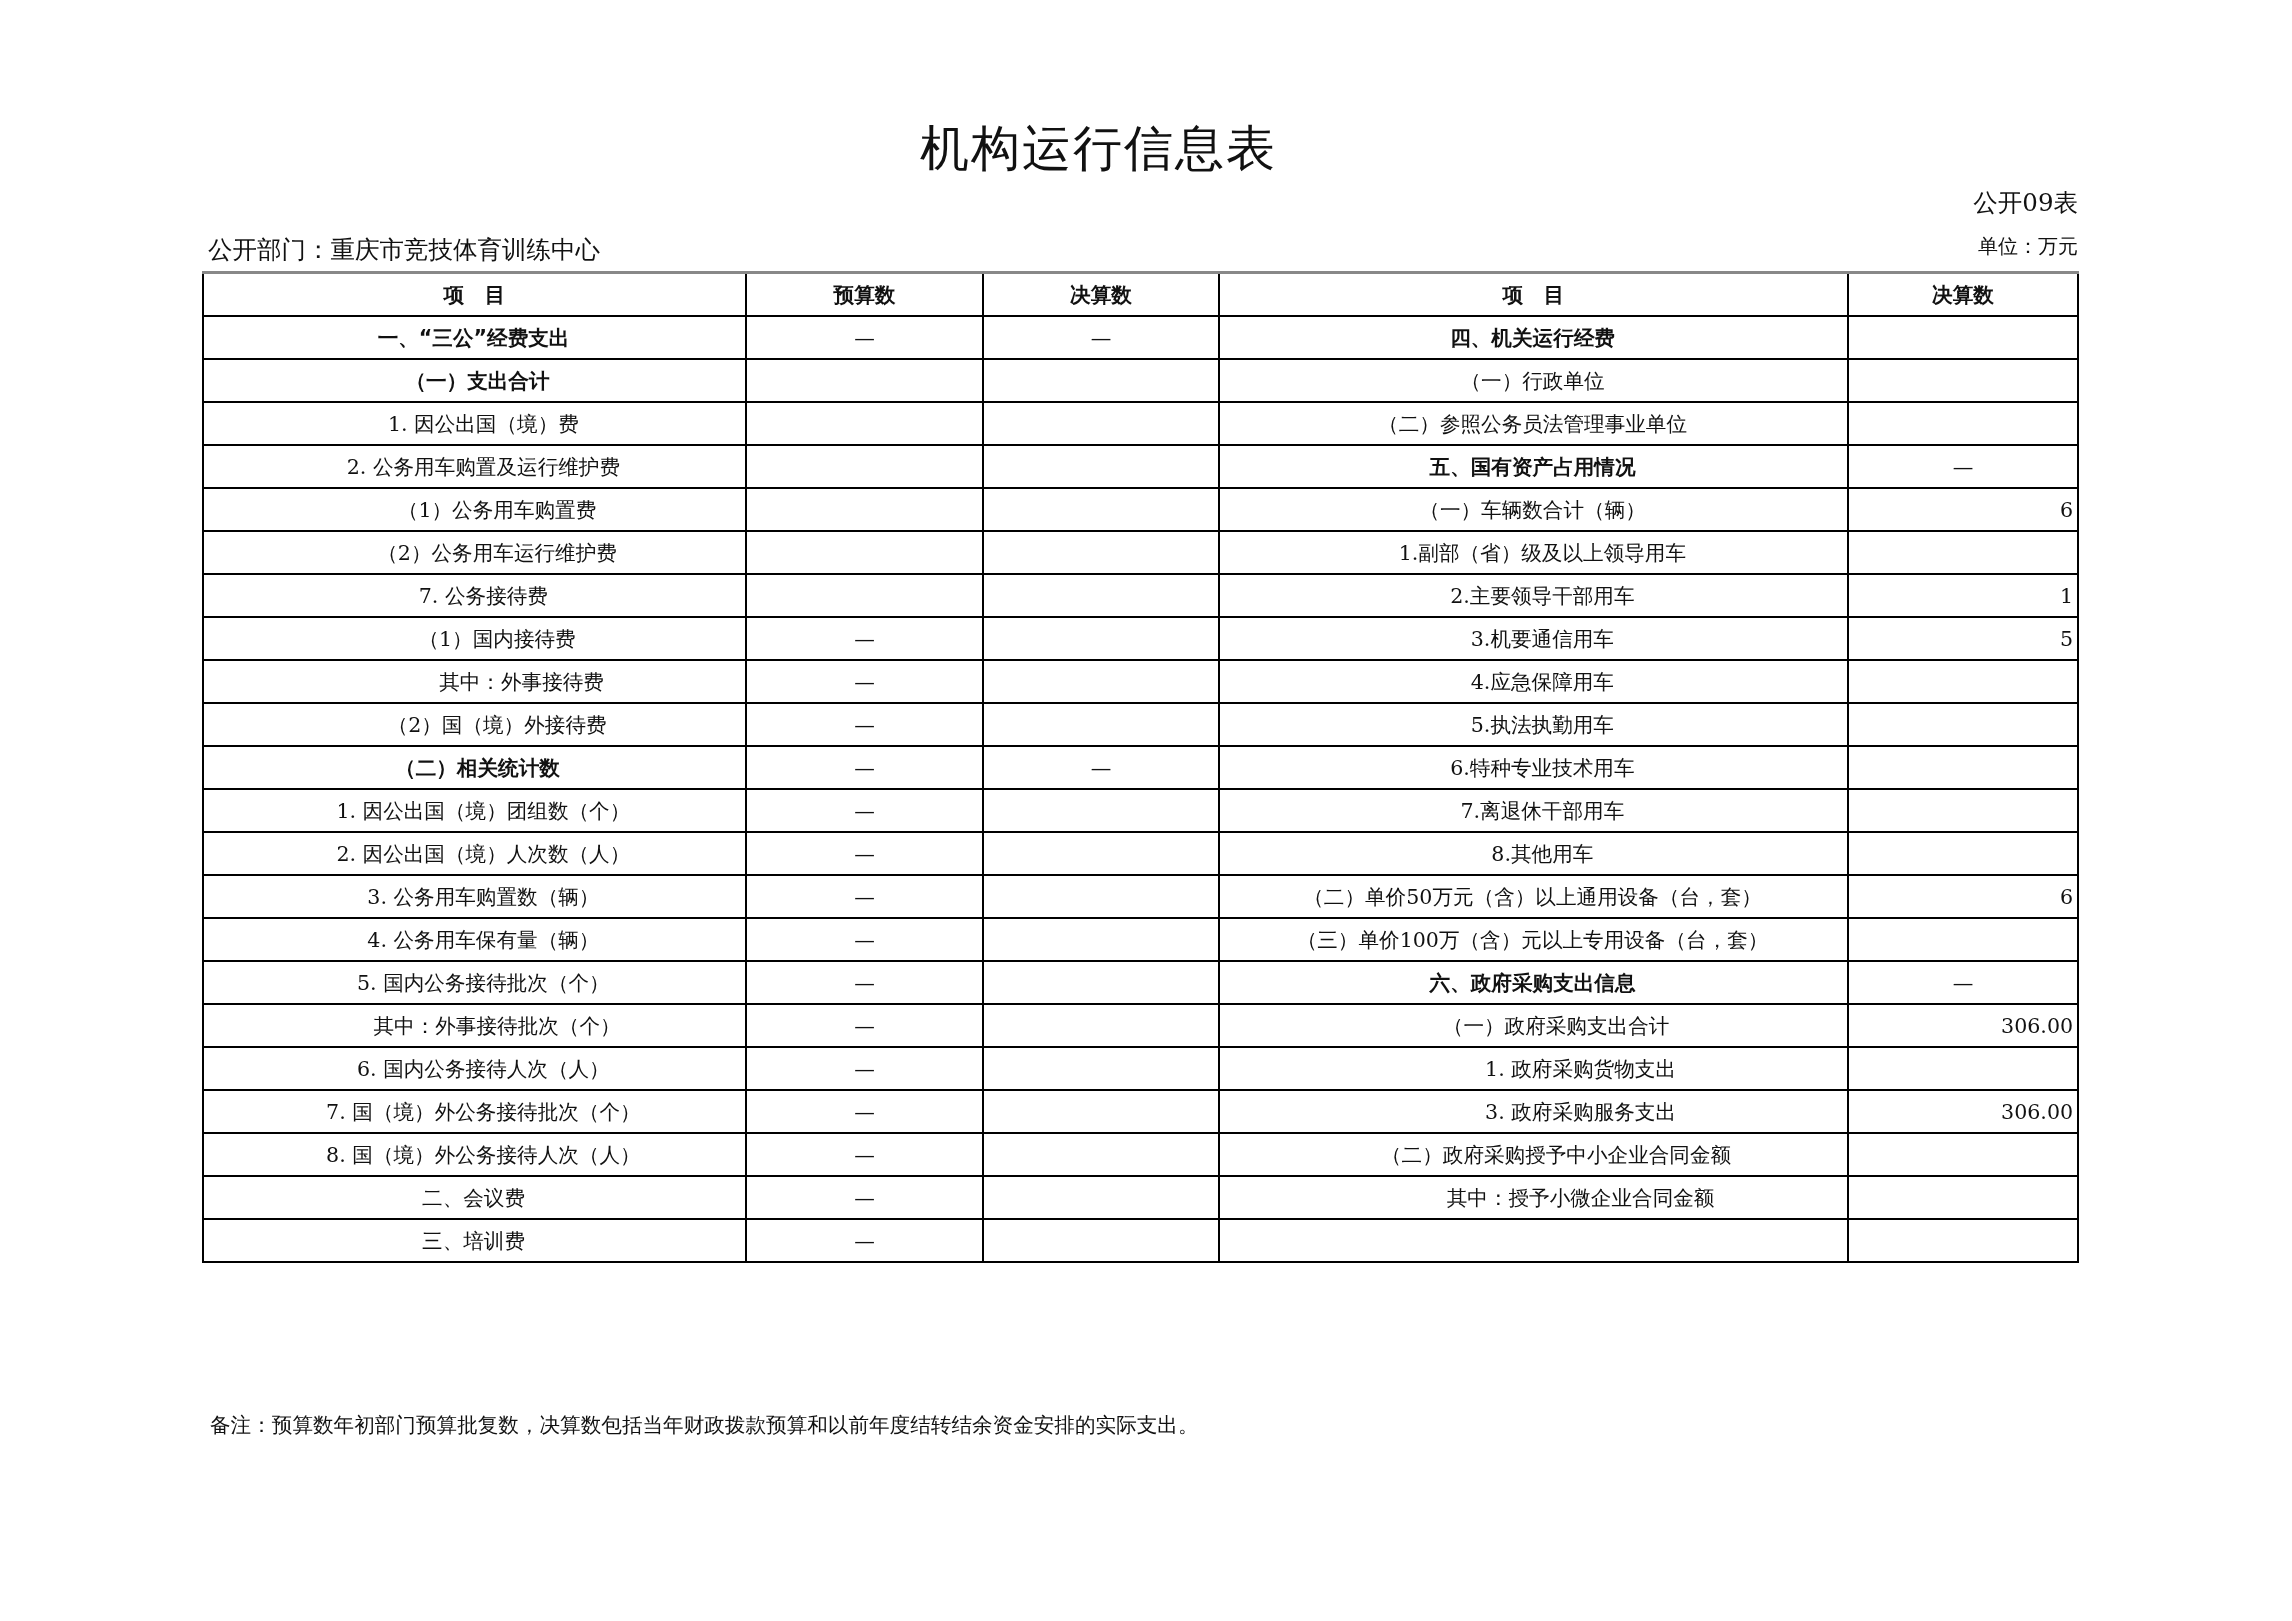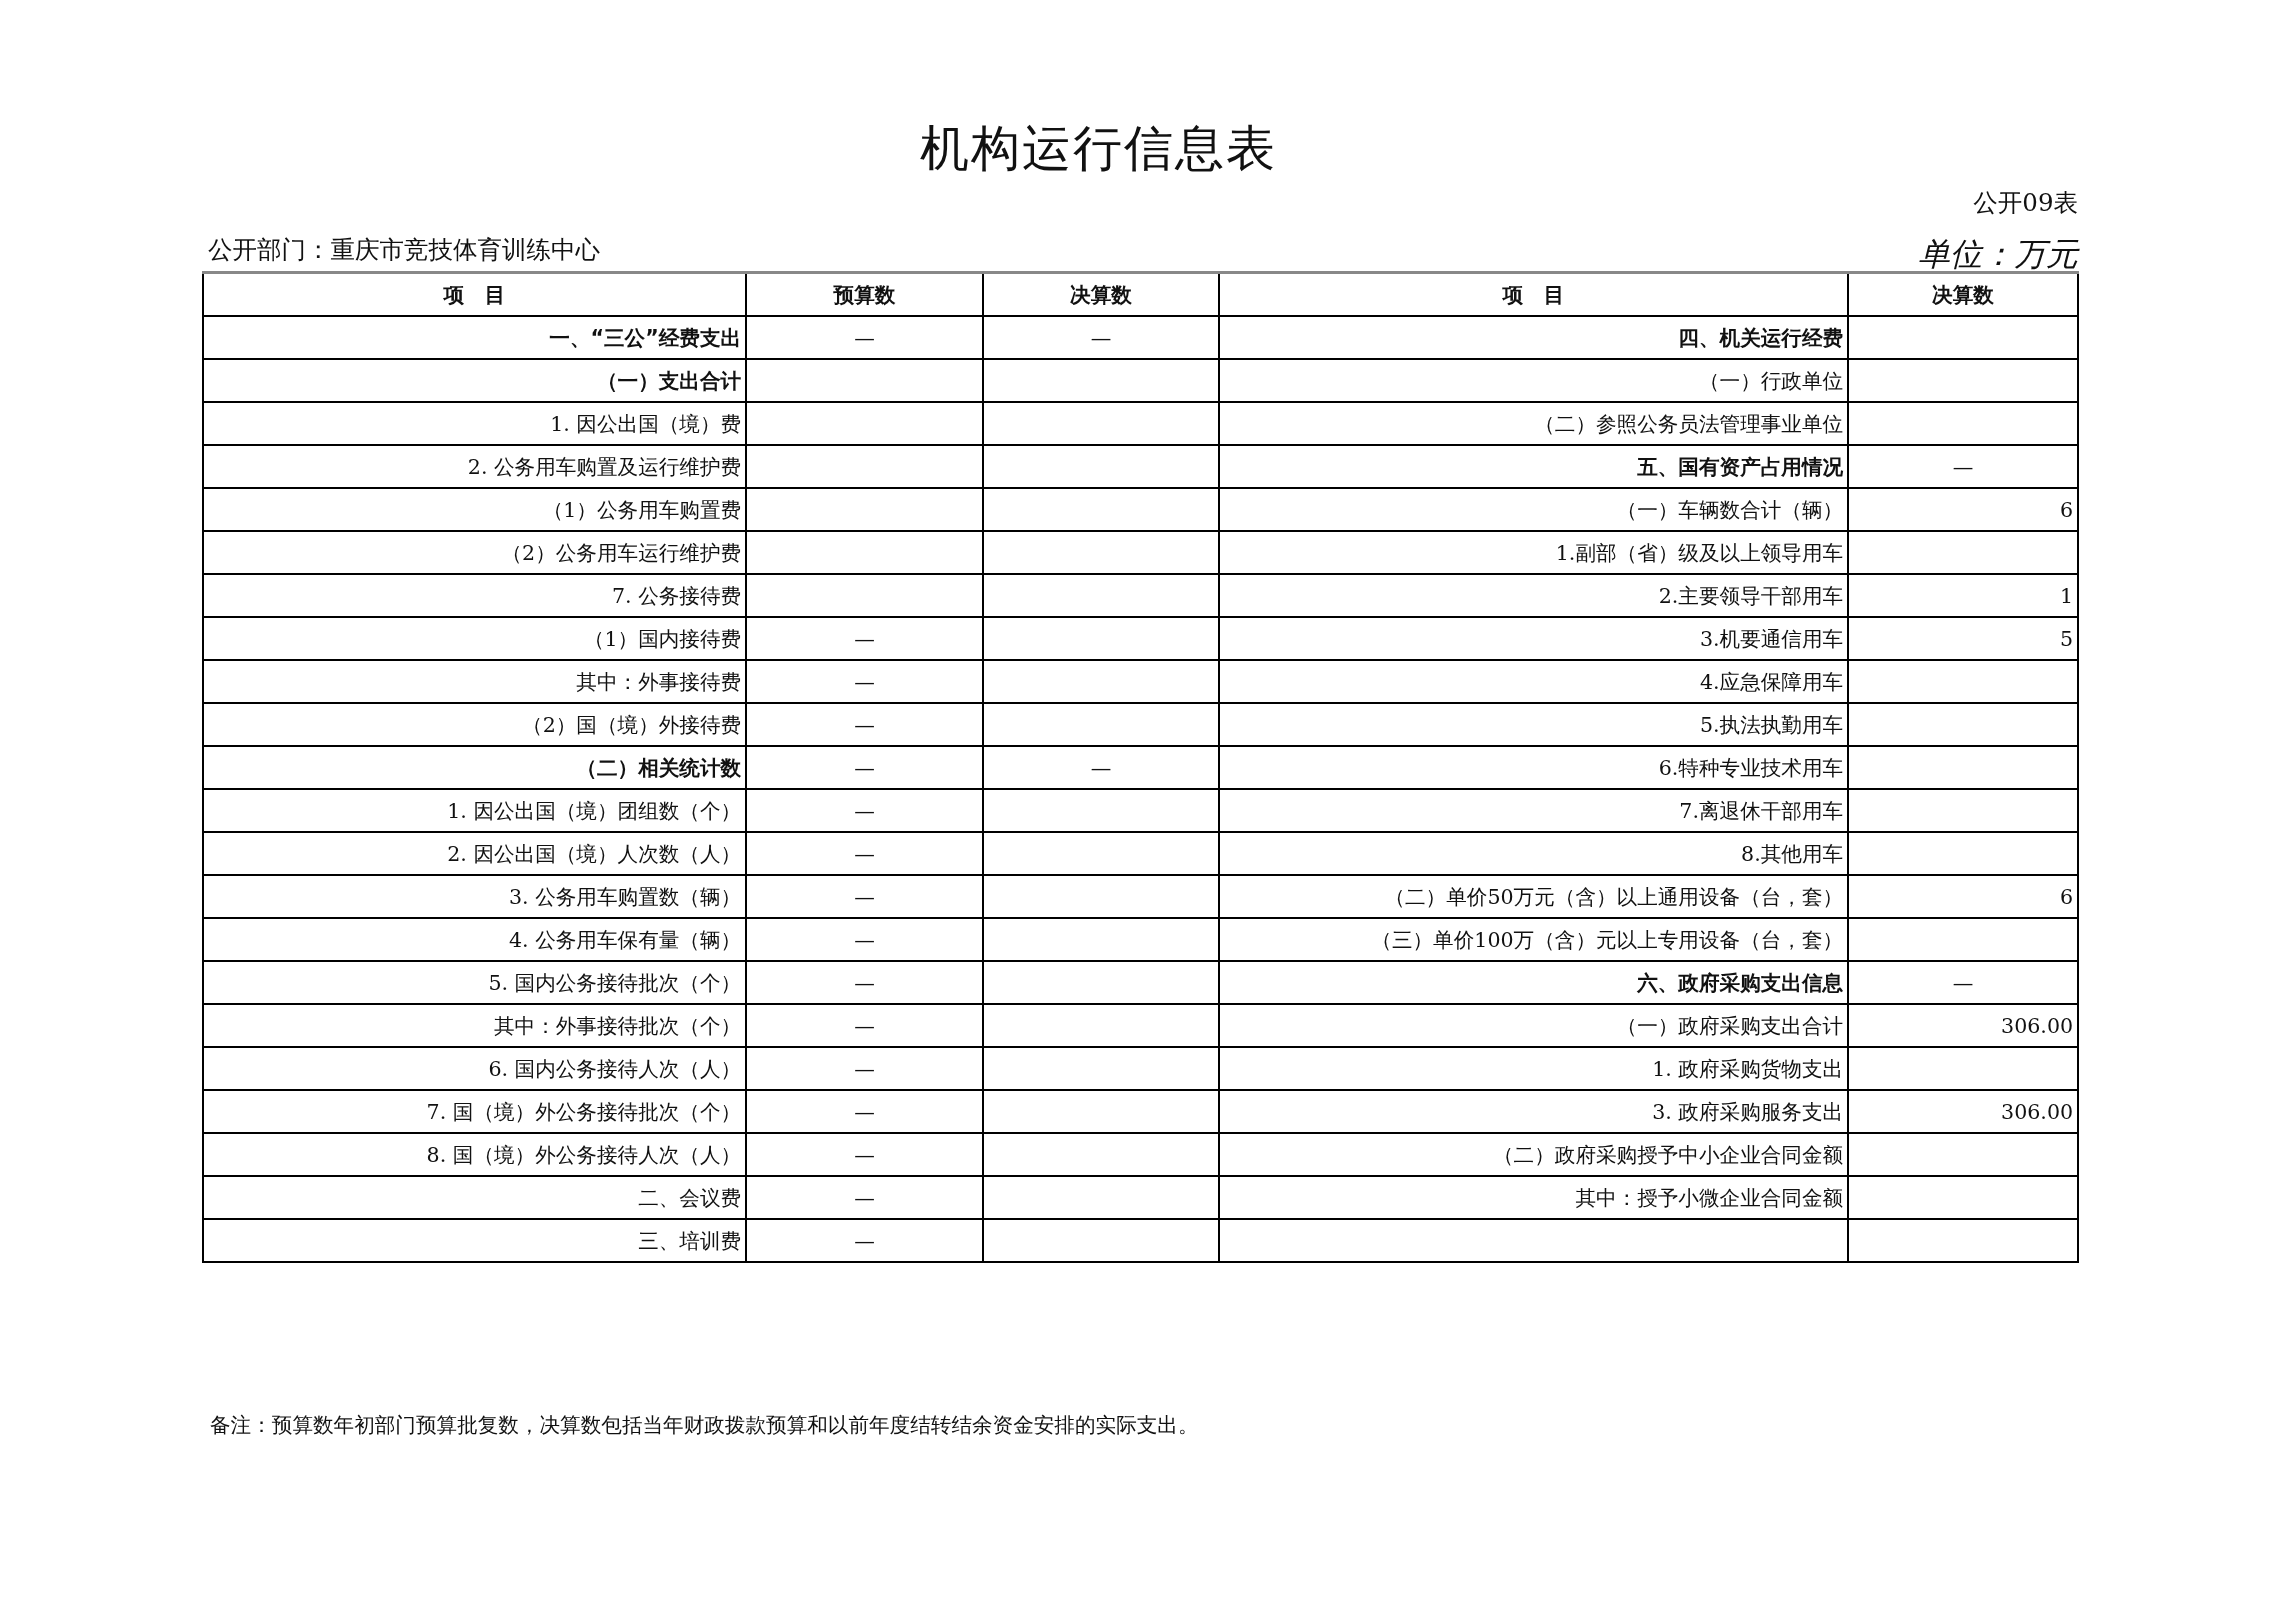--- a/index.html
+++ b/index.html
@@ -1,24 +1,24 @@
 <!DOCTYPE html>
 <html><head>
 <meta charset="utf-8">
 <style>
   html, body { margin:0; padding:0; background:#ffffff; }
   body { width:2293px; height:1621px; position:relative; font-family:"DejaVu Serif","Liberation Serif",serif; color:#111; overflow:hidden; }
   .title { position:absolute; left:0; width:2197px; top:116px; text-align:center; font-family:"DejaVu Sans","Liberation Sans",sans-serif; font-size:49px; font-weight:normal; letter-spacing:2px; }
   .table-code { position:absolute; right:215px; top:186px; font-size:24.5px;text-align:right; }
   .dept { position:absolute; left:208px; top:233px; font-size:24.5px; }
-  .unit { position:absolute; right:215px; top:233px; font-size:32px;font-style:italic; }
+  .unit { position:absolute; right:215px; top:233px; font-size:20px; }
   table.main { position:absolute; left:202px; top:271px; border-collapse:collapse; table-layout:fixed; width:1876px; }
   table.main td, table.main th { border:2.9px solid #000; height:41px; padding:0 3.9px; font-size:20.6px; white-space:nowrap; overflow:hidden; }
   table.main tr.hdr th { border-top:3.9px solid #888; font-family:"DejaVu Sans","Liberation Sans",sans-serif; font-weight:bold; text-align:center; font-size:20.6px; }
-  .c-name { text-align:right; }
+  .c-name { text-align:center; }
   .c-num { text-align:center; }
   .c-val { text-align:right; }
   .bold { font-family:"DejaVu Sans","Liberation Sans",sans-serif; font-weight:bold; }
   .i0 { padding-left:2px !important; }
   .i1 { padding-left:9.8px !important; }
   .i2 { padding-left:21.6px !important; }
   .i3 { padding-left:49px !important; }
   .i4 { padding-left:98px !important; }
   .note { position:absolute; left:210px; top:1411px; font-size:20.6px; }
 </style>

